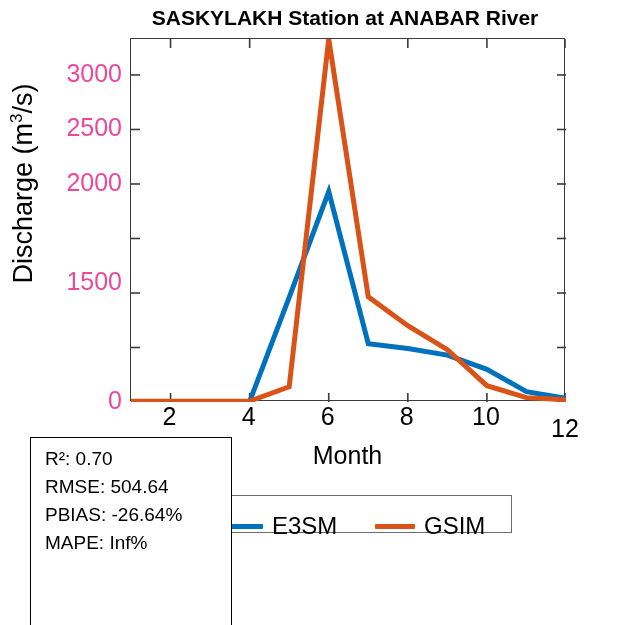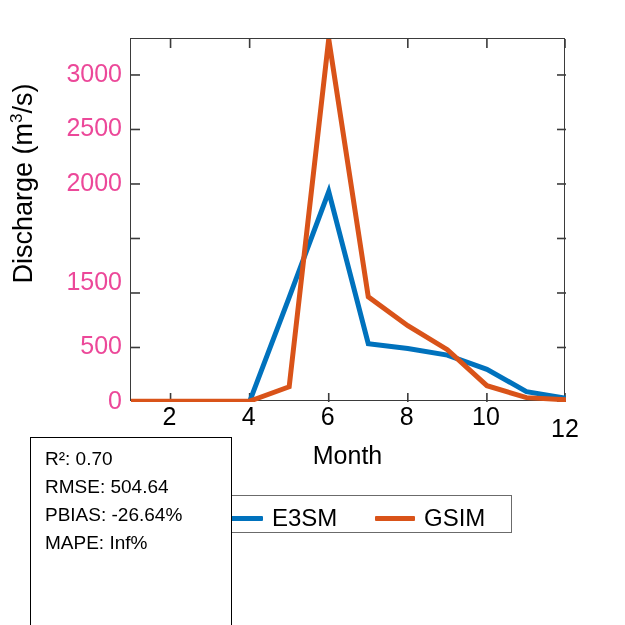--- a/index.html
+++ b/index.html
@@ -129,21 +129,21 @@
     left: 214px;
     top: 495px;
     width: 298px;
     height: 38px;
     border: 1.4px solid #6b6b6b;
     background: #ffffff;
     box-sizing: border-box;
   }
   .legend-entry {
     position: absolute;
-    top: 4px;
+    top: 12px;
     height: 36px;
     display: flex;
     align-items: center;
   }
   .legend-swatch {
     width: 40px;
     height: 5px;
     border-radius: 1px;
     margin-right: 9px;
   }
@@ -171,28 +171,28 @@
     line-height: 28px;
     color: #000;
     white-space: nowrap;
   }
 </style>
 </head>
 <body>
 
 <div id="figure">
 
+  <div id="chart-title">SASKYLAKH  Station at  ANABAR  River</div>
 
   <div id="y-axis-label">
     <span>Discharge (m</span><span class="sup">3</span><span>/s)</span>
   </div>
 
   <div id="y-ticks">
       <div class="y-tick-label" style="top: 350px;">0</div>
-      <div class="y-tick-label" style="top: 295.495px;">500</div>
       <div class="y-tick-label" style="top: 186.486px; margin-top: 45px;">1500</div>
       <div class="y-tick-label" style="top: 131.982px;">2000</div>
       <div class="y-tick-label" style="top: 77.4775px;">2500</div>
       <div class="y-tick-label" style="top: 22.973px;">3000</div>
     </div>
 
   <div id="plot-area">
     <svg id="plot-svg" viewBox="0 0 435 363" preserveAspectRatio="none">
       <g id="tick-marks">
           <line x1="0" x2="9" y1="363" y2="363" stroke="#3b3b3b" stroke-width="1.6"></line>

